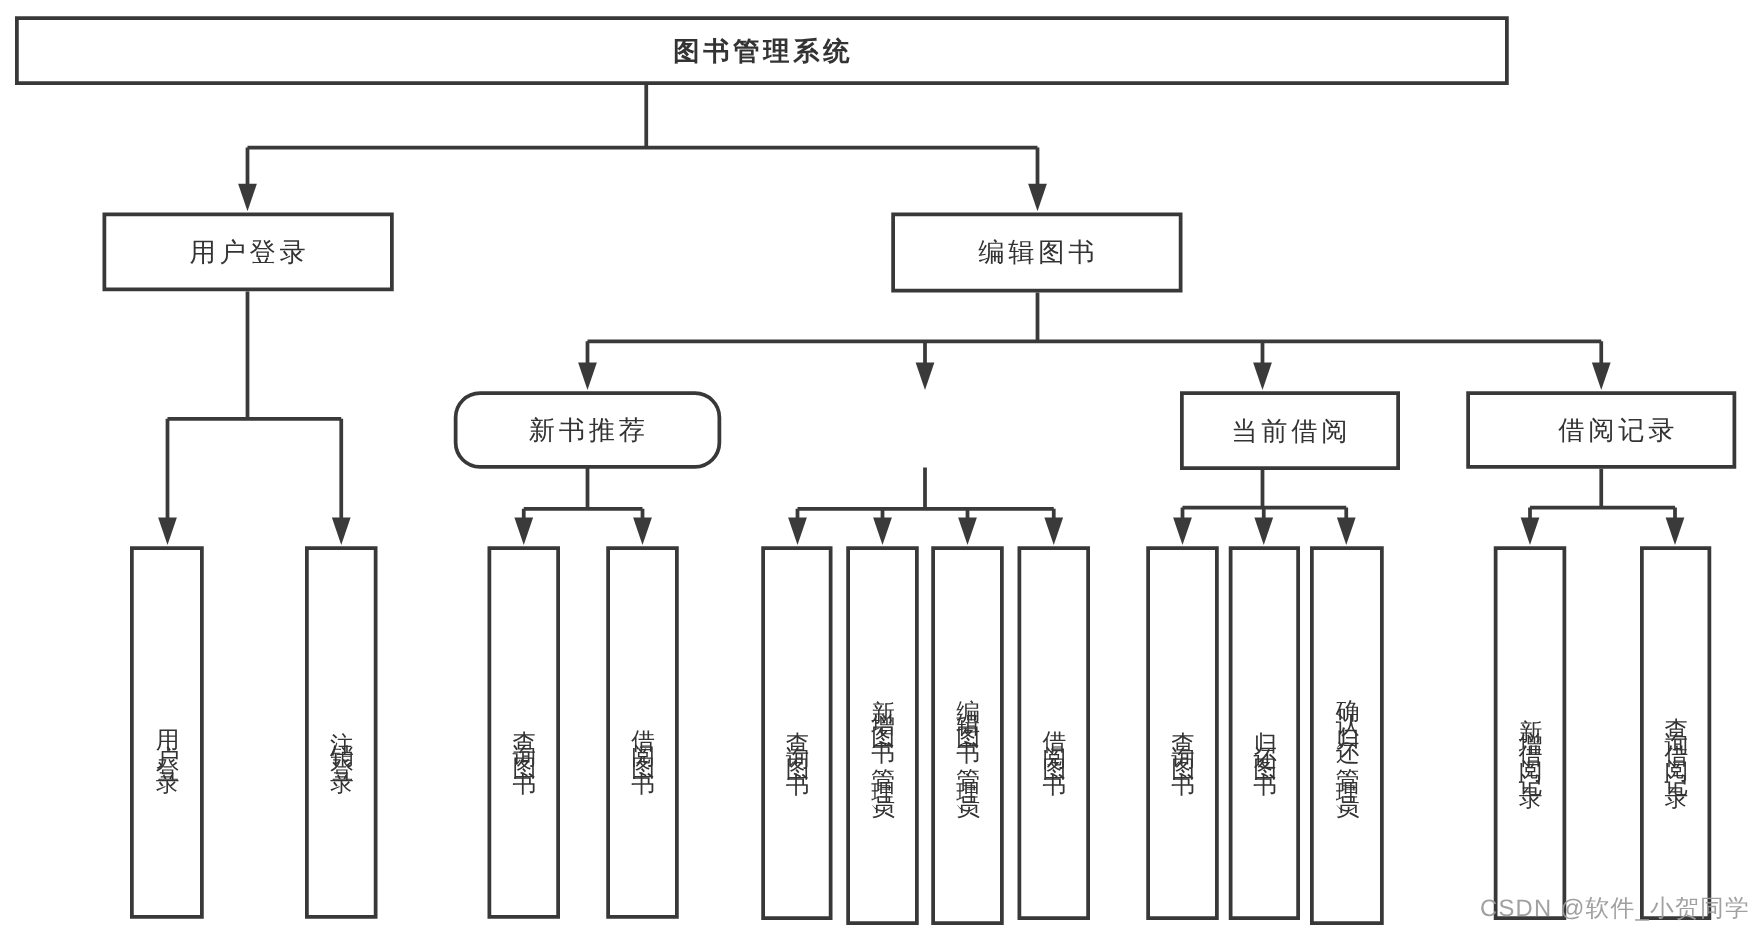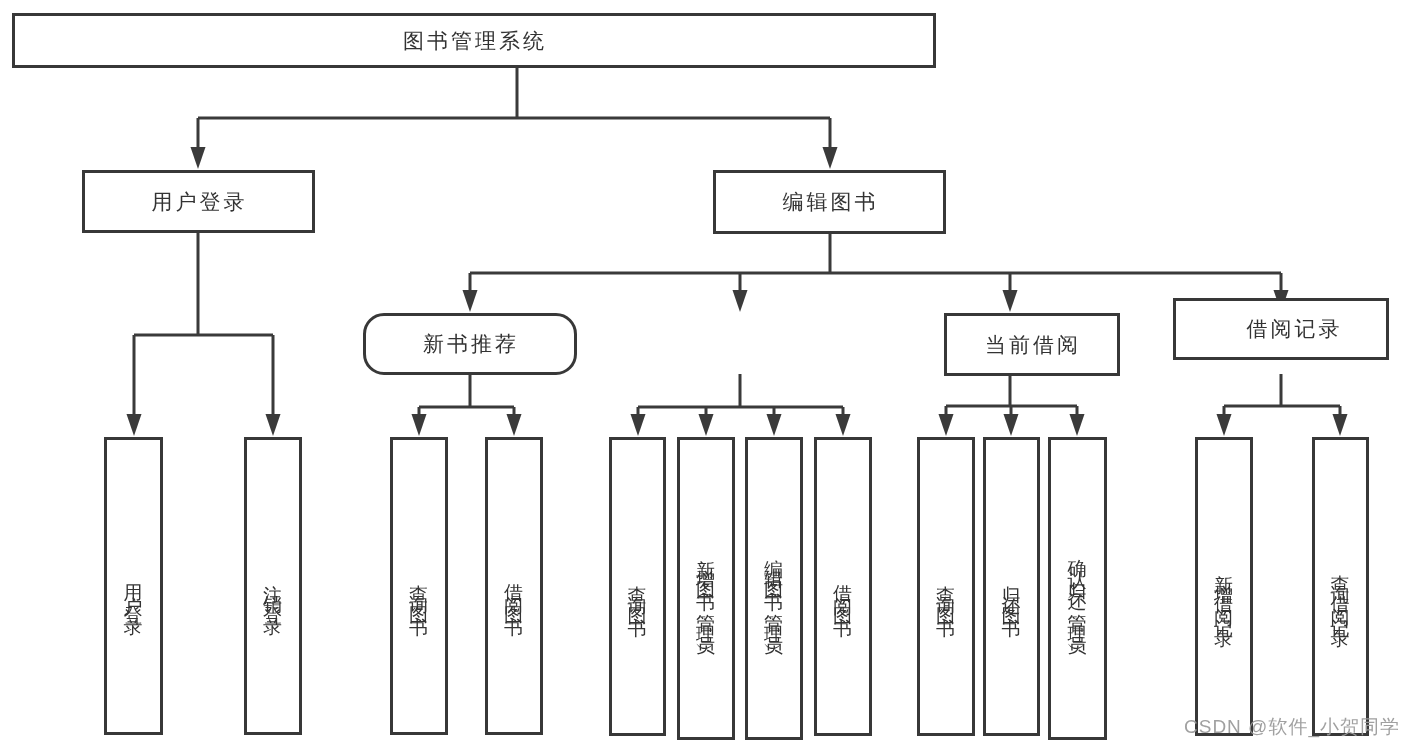--- a/index.html
+++ b/index.html
@@ -82,38 +82,38 @@
       <polygon points="1003.5,414 1018.5,414 1011,436"></polygon>
       <polygon points="1069.5,414 1084.5,414 1077,436"></polygon>
     </g>
     <g>
       <path d="M1281 374 V406 M1224 406 H1340 M1224 406 V416 M1340 406 V416"></path>
       <polygon points="1216.5,414 1231.5,414 1224,436"></polygon>
       <polygon points="1332.5,414 1347.5,414 1340,436"></polygon>
     </g>
   </svg>
 
-  <div class="node hbox" style="left:12px;top:13px;width:924px;height:55px;">
+  <div class="node hbox" style="left:12px;top:13px;width:1195px;height:55px;font-weight:bold;">
     <span>图书管理系统</span>
   </div>
 
   <div class="node hbox" style="left:82px;top:170px;width:233px;height:63px;">
     <span>用户登录</span>
   </div>
   <div class="node hbox" style="left:713px;top:170px;width:233px;height:64px;">
     <span>编辑图书</span>
   </div>
 
   <div class="node hbox" style="left:363px;top:313px;width:214px;height:62px;border-radius:21px;">
     <span>新书推荐</span>
   </div>
   <div class="node hbox" style="left:944px;top:313px;width:176px;height:63px;font-family:Liberation Mono, monospace;">
     <span>当前借阅</span>
   </div>
-  <div class="node hbox" style="left:1173px;top:298px;width:216px;height:62px;padding-left:25px;">
+  <div class="node hbox" style="left:1173px;top:313px;width:216px;height:62px;padding-left:25px;">
     <span>借阅记录</span>
   </div>
 
   <div class="node vbox" style="left:104px;top:437px;width:59px;height:298px;">
     <span>用户登录</span>
   </div>
   <div class="node vbox" style="left:244px;top:437px;width:58px;height:298px;">
     <span>注销登录</span>
   </div>
 

